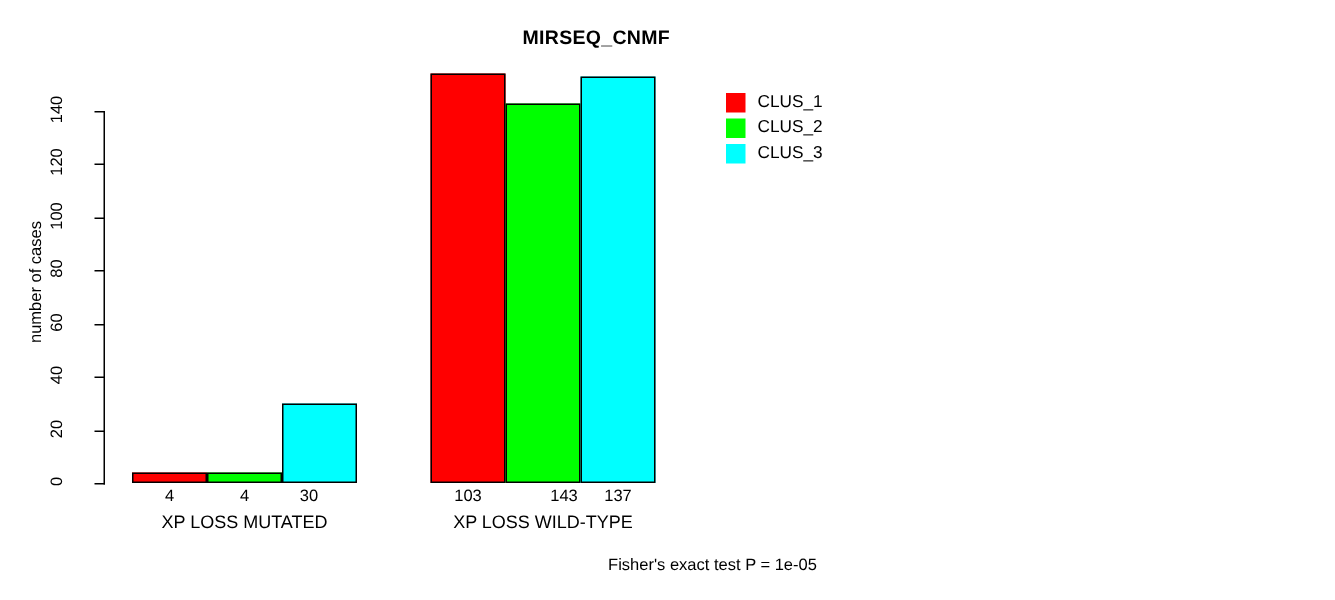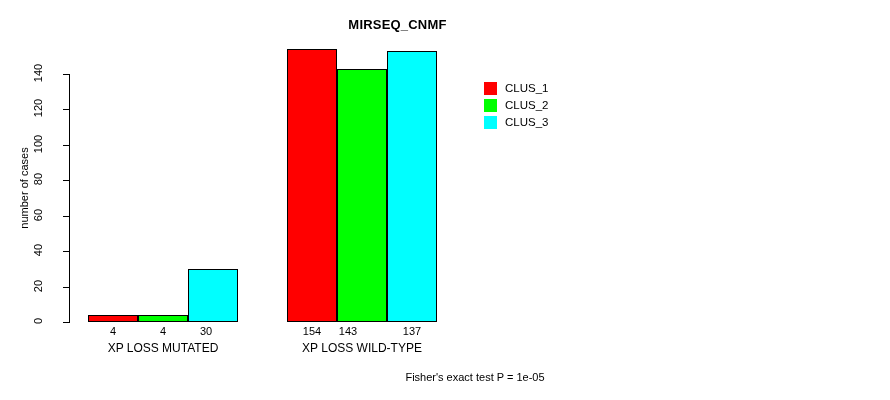--- a/index.html
+++ b/index.html
@@ -80,21 +80,20 @@
     font-size: 12px;
     text-align: center;
     top: 341px;
     white-space: nowrap;
   }
 
   
   #legend {
     left: 484px;
     top: 60px;
-    margin-top: 20px;
   }
   .legend-row {
     display: flex;
     align-items: center;
     height: 16px;
     margin-bottom: 1px;
   }
   .legend-swatch {
     width: 13px;
     height: 13px;
@@ -149,22 +148,22 @@
       <div class="abs bar" style="left: 138px; top: 314.914px; width: 50px; height: 7.08571px; background: rgb(0, 255, 0);"></div>
       <div class="abs bar" style="left: 188px; top: 268.857px; width: 50px; height: 53.1429px; background: rgb(0, 255, 255);"></div>
       <div class="abs bar" style="left: 287px; top: 49.2px; width: 50px; height: 272.8px; background: rgb(255, 0, 0);"></div>
       <div class="abs bar" style="left: 337px; top: 68.6857px; width: 50px; height: 253.314px; background: rgb(0, 255, 0);"></div>
       <div class="abs bar" style="left: 387px; top: 50.9714px; width: 50px; height: 271.029px; background: rgb(0, 255, 255);"></div>
     </div>
   <div id="value-labels-layer">
       <div class="abs bar-value-label" style="left: 88px; width: 50px;">4</div>
       <div class="abs bar-value-label" style="left: 138px; width: 50px;">4</div>
       <div class="abs bar-value-label" style="left: 181px; width: 50px;">30</div>
-      <div class="abs bar-value-label" style="left: 287px; width: 50px;">154</div>
-      <div class="abs bar-value-label" style="left: 323px; width: 50px;">143</div>
+      <div class="abs bar-value-label" style="left: 287px; width: 50px;">103</div>
+      <div class="abs bar-value-label" style="left: 351px; width: 50px;">143</div>
       <div class="abs bar-value-label" style="left: 387px; width: 50px;">137</div>
     </div>
   <div id="group-labels-layer">
       <div class="abs group-label" style="left: 48px; width: 230px;">XP LOSS MUTATED</div>
       <div class="abs group-label" style="left: 247px; width: 230px;">XP LOSS WILD-TYPE</div>
     </div>
 
   <div class="abs" id="legend">
       <div class="legend-row">
         <span class="legend-swatch" style="background: rgb(255, 0, 0);"></span>

